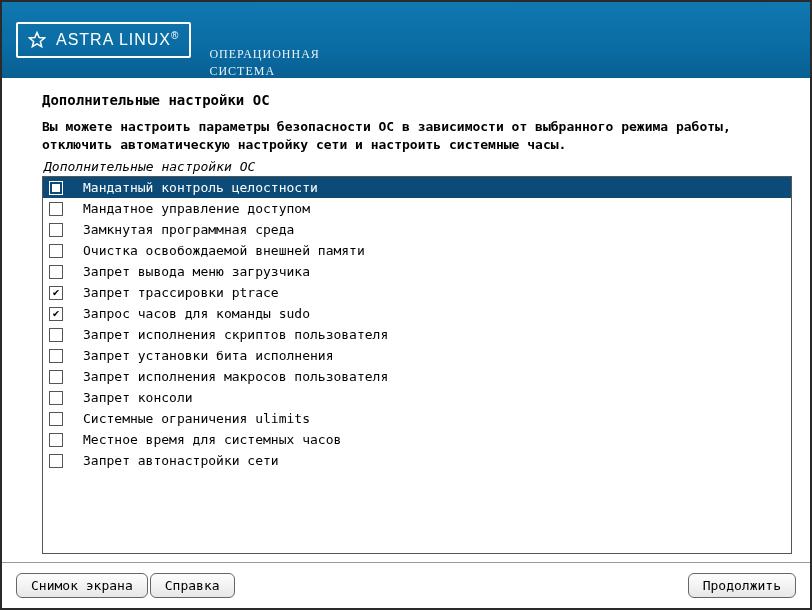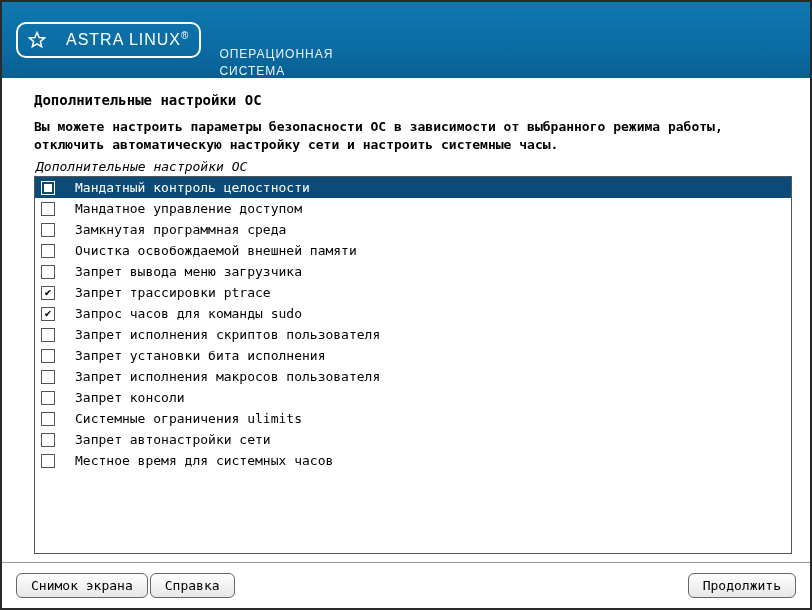--- a/index.html
+++ b/index.html
@@ -23,52 +23,53 @@
     background: #0a6ca3;
     background: linear-gradient(#1078b0 0%, #0a6ca3 60%, #095f92 100%);
     height: 76px;
     display: flex;
     align-items: center;
     padding: 0 14px;
     color: #fff;
   }
   .logo-box {
     border: 2px solid #fff;
-    border-radius: 10px;
+    border-radius: 2px;
     padding: 6px 10px;
     display: flex;
     align-items: center;
-    gap: 20px;
+    gap: 10px;
   }
   .star {
     width: 18px; height: 18px;
     display: inline-block;
     color: #fff;
   }
   .logo-text {
     font-family: Arial, sans-serif;
     font-size: 16px;
     letter-spacing: 1px;
     font-weight: 500;
   }
   .logo-reg { font-size: 10px; vertical-align: super; }
   .header-caption {
     margin-left: 18px;
-    font-family: Liberation Sans, sans-serif;
+    font-family: Liberation Serif, serif;
     font-size: 12px;
     letter-spacing: 1px;
     line-height: 1.35;
     color: #e8f3fa;
     margin-top: 45px;
   }
   .content {
     flex: 1;
     padding: 14px 18px 8px 32px;
     display: flex;
     flex-direction: column;
+    margin-left: 8px;
   }
   .title {
     font-weight: bold;
     font-size: 14px;
     margin-bottom: 10px;
   }
   .desc {
     font-size: 13px;
     line-height: 1.35;
     margin-bottom: 6px;
@@ -209,25 +210,25 @@
         <div class="row">
           <span class="cb"></span>
           <span>Запрет консоли</span>
         </div>
         <div class="row">
           <span class="cb"></span>
           <span>Системные ограничения ulimits</span>
         </div>
         <div class="row">
           <span class="cb"></span>
+          <span>Местное время для системных часов</span>
+        </div>
+        <div class="row">
+          <span class="cb"></span>
           <span>Запрет автонастройки сети</span>
-        </div>
-        <div class="row">
-          <span class="cb"></span>
-          <span>Местное время для системных часов</span>
         </div>
       </div>
   </div>
 
   <div class="footer">
     <button class="btn">Снимок экрана</button>
     <button class="btn">Справка</button>
     <div class="spacer"></div>
     <button class="btn">Продолжить</button>
   </div>

